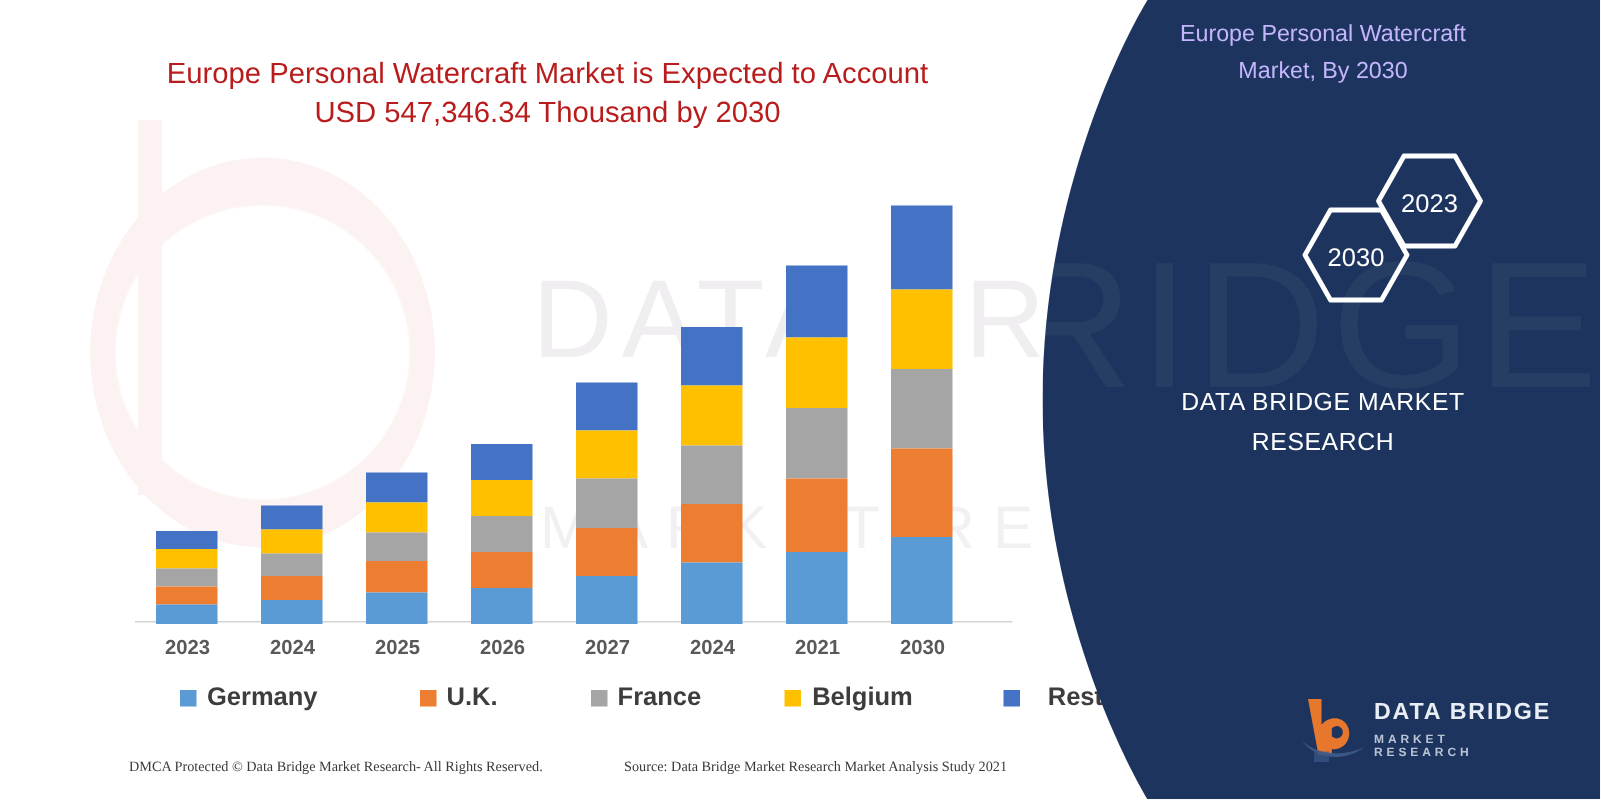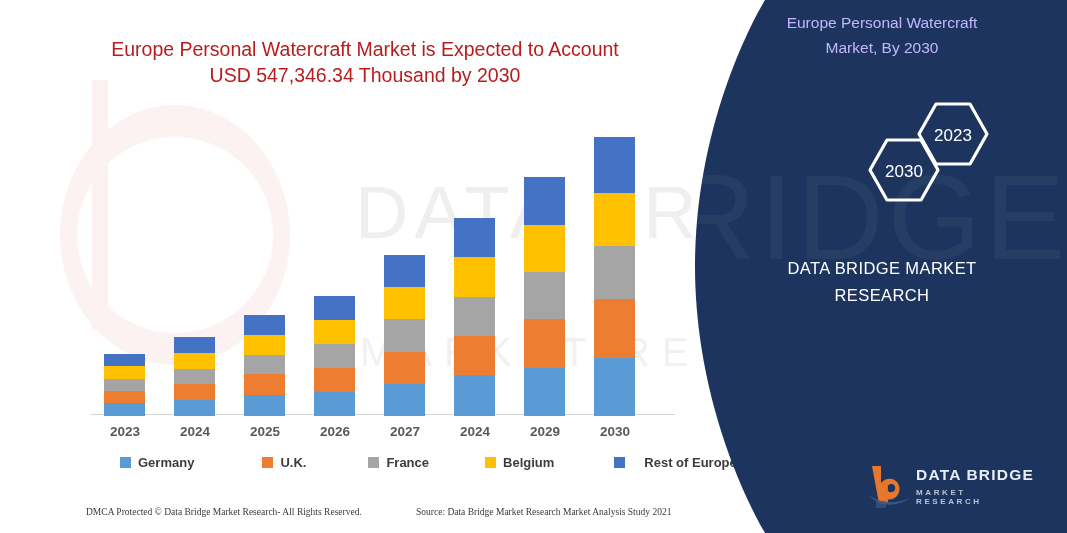--- a/index.html
+++ b/index.html
@@ -99,21 +99,21 @@
     display: flex;
     align-items: center;
   }
   .lg-item { display: flex; align-items: center; }
   .lg-swatch {
     width: 11px; height: 11px;
     margin-right: 7px;
     flex: 0 0 auto;
   }
   .lg-label {
-    font-size: 13px;
+    font-size: 17px;
     font-weight: bold;
     color: #3d3d3d;
     white-space: nowrap;
   }
 
   
   .footer {
     position: absolute;
     left: 86px; top: 507px;
     width: 600px;
@@ -256,21 +256,21 @@
         <div class="seg" style="height: 56px; background: rgb(68, 114, 196);"></div>
       </div>
     </div>
   <div id="xlabels">
       <div class="xlabel" style="left: 90px;">2023</div>
       <div class="xlabel" style="left: 160px;">2024</div>
       <div class="xlabel" style="left: 230px;">2025</div>
       <div class="xlabel" style="left: 300px;">2026</div>
       <div class="xlabel" style="left: 370px;">2027</div>
       <div class="xlabel" style="left: 440px;">2024</div>
-      <div class="xlabel" style="left: 510px;">2029</div>
+      <div class="xlabel" style="left: 510px;">2021</div>
       <div class="xlabel" style="left: 580px;">2030</div>
     </div>
 
   <div class="legend" id="legend">
       <div class="lg-item" style="margin-left: 0px;">
         <span class="lg-swatch" style="background: rgb(91, 155, 213);"></span>
         <span class="lg-label">Germany</span>
       </div>
       <div class="lg-item" style="margin-left: 68px;">
         <span class="lg-swatch" style="background: rgb(237, 125, 49);"></span>

